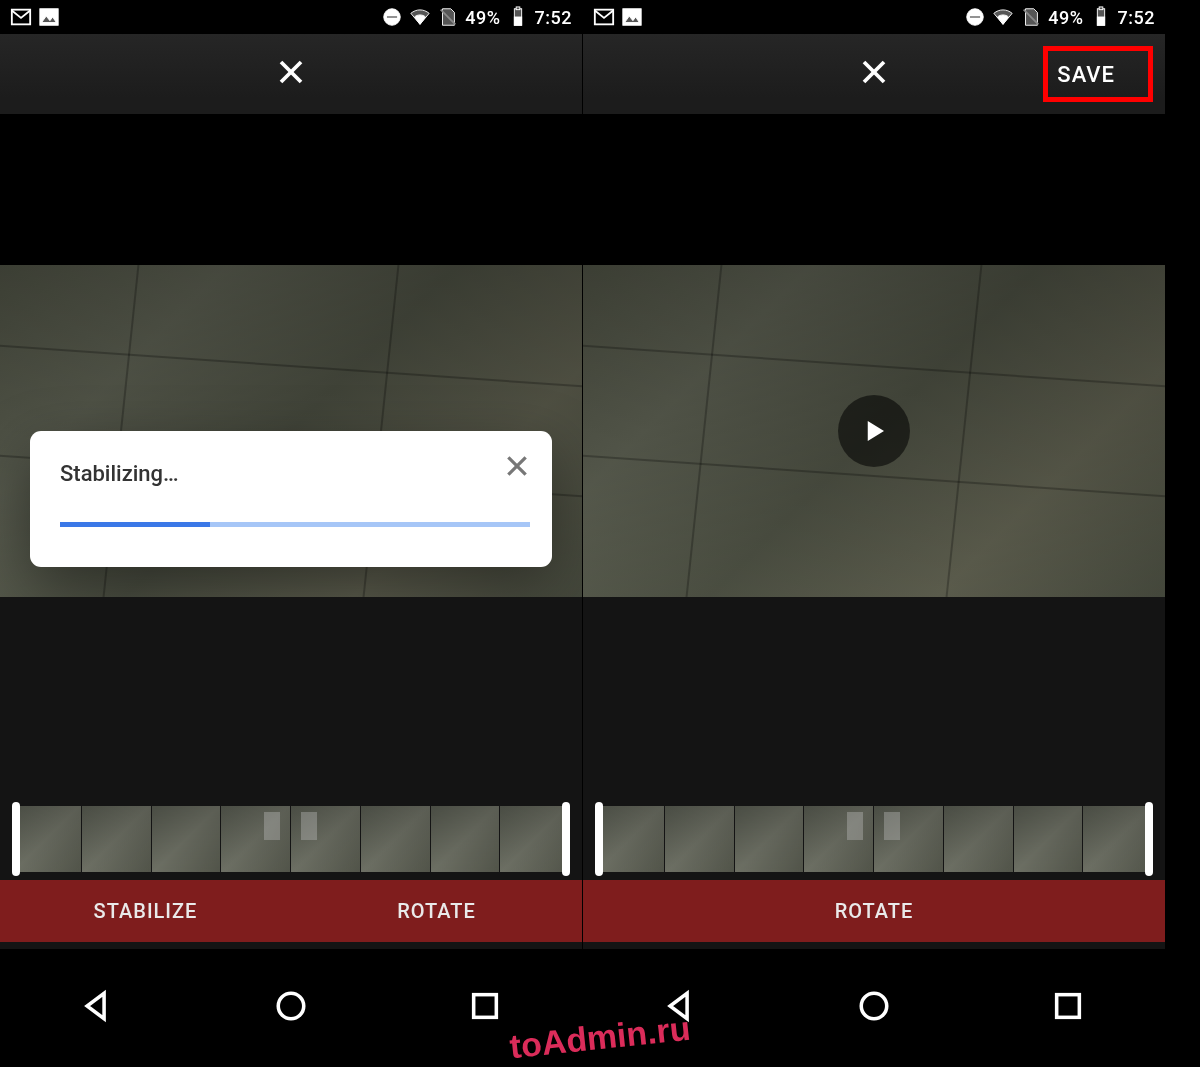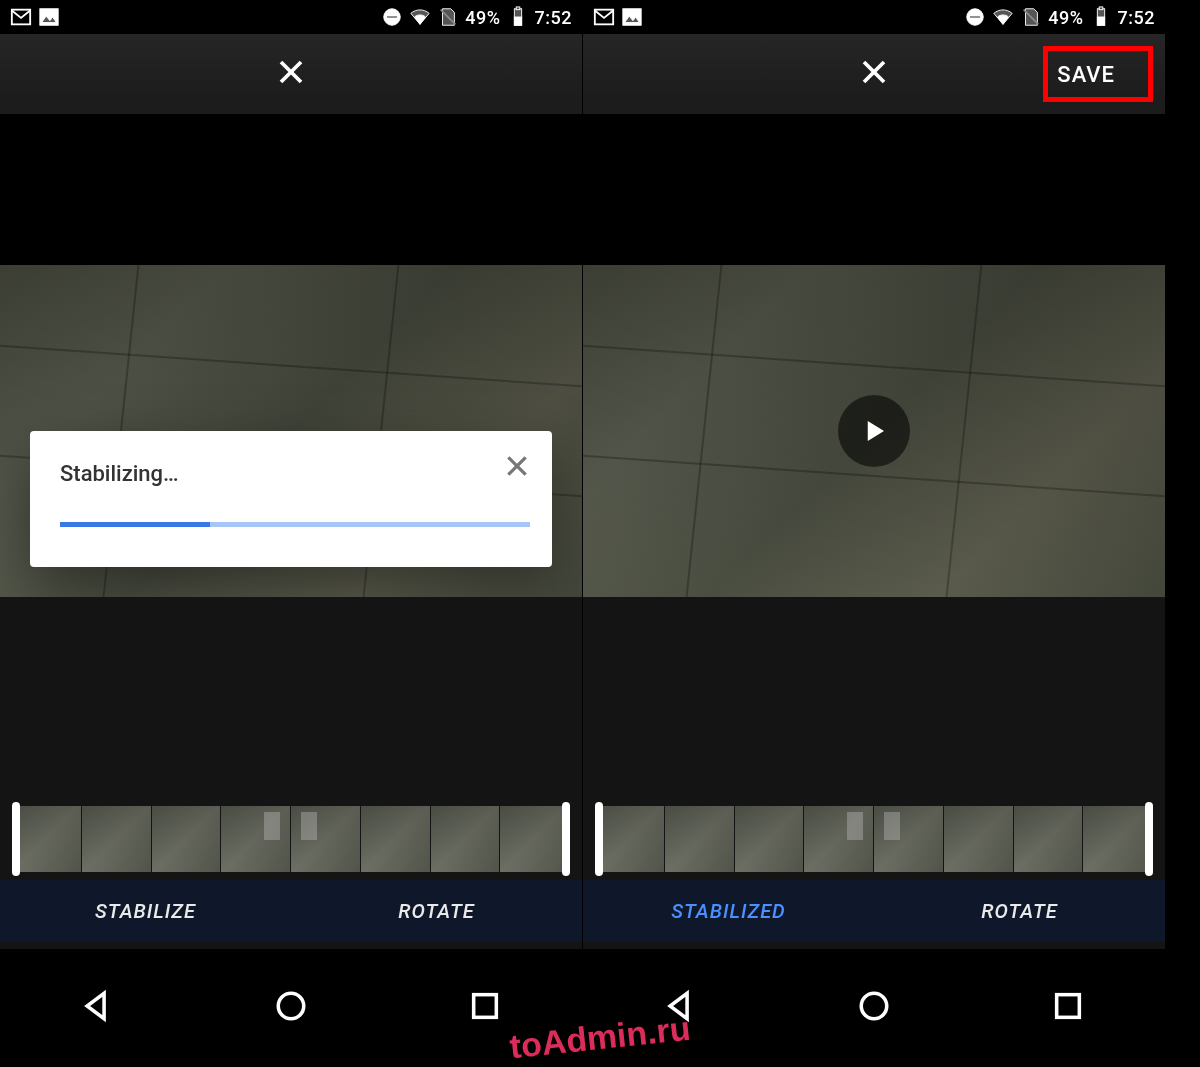--- a/index.html
+++ b/index.html
@@ -107,21 +107,21 @@
   }
   .play-btn svg { width: 30px; height: 30px; fill: #fff; }
 
   
   .dialog {
     position: absolute;
     left: 30px;
     right: 30px;
     bottom: 30px;
     background: #fff;
-    border-radius: 4px;
+    border-radius: 11px;
     box-shadow: 0 20px 60px rgba(0,0,0,.4);
     padding: 30px 22px 40px 30px;
     box-sizing: border-box;
     margin-top: 12px;
   }
   .dialog .dlg-title {
     font-size: 22px;
     color: #333;
     font-weight: 500;
   }
@@ -186,23 +186,22 @@
   }
   .trim-left { left: 12px; }
   .trim-right { right: 12px; }
 
   
   .bottombar {
     position: absolute;
     left: 0; right: 0;
     top: 880px;
     height: 62px;
-    background: #0f172a;
-    display: flex;
-    font-style: italic;
+    background: #7f1d1d;
+    display: flex;
   }
   .bottombar .bbtn {
     flex: 1;
     display: flex;
     align-items: center;
     justify-content: center;
     font-size: 20px;
     font-weight: 500;
     letter-spacing: 1px;
     color: #eaeaea;
@@ -437,21 +436,20 @@
         <span class="door" style="left:10px"></span>
       </div>
     <div class="thumb"></div>
     <div class="thumb"></div>
     <div class="thumb"></div>
   </div>
   <div class="trim-handle trim-left"></div>
   <div class="trim-handle trim-right"></div>
 
   <div class="bottombar">
-    <div class="bbtn accent">STABILIZED</div>
     <div class="bbtn">ROTATE</div>
   </div>
 
   <div class="navbar">
     <span><svg viewBox="0 0 24 24">
           <polygon points="17,3 17,21 5,12" fill="none"></polygon>
         </svg></span>
     <span><svg viewBox="0 0 24 24">
           <circle cx="12" cy="12" r="9" fill="none"></circle>
         </svg></span>

